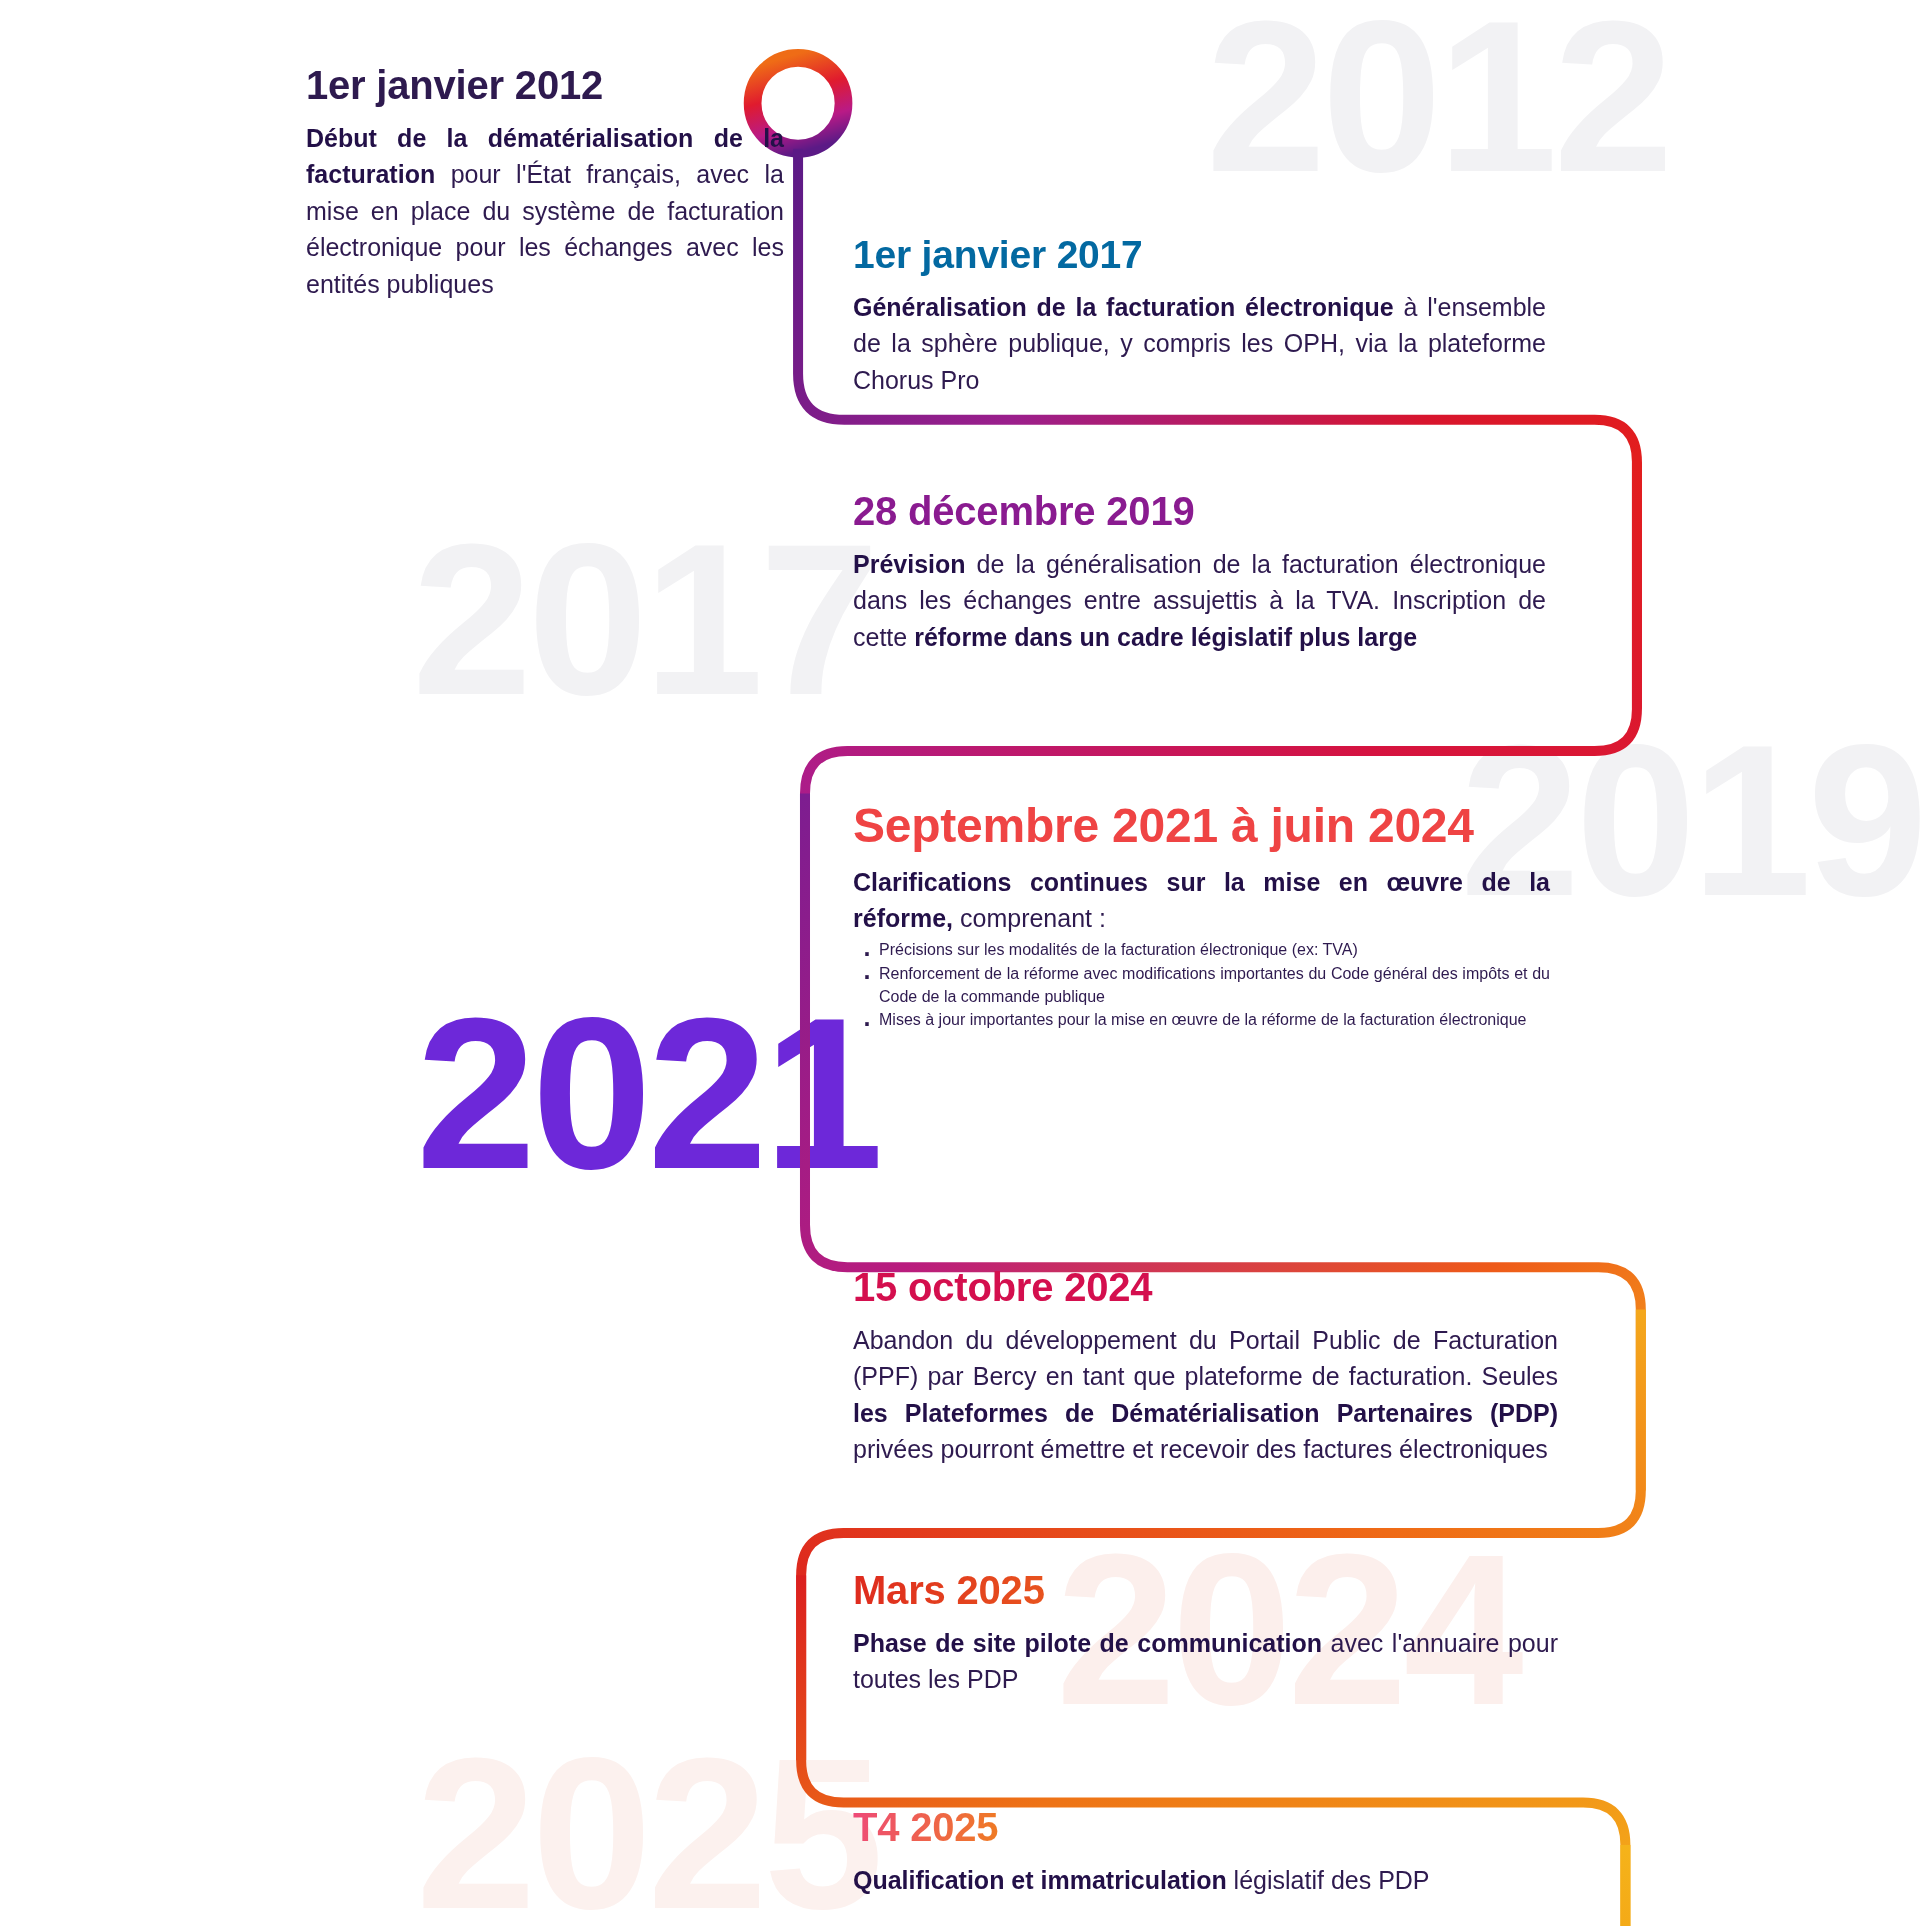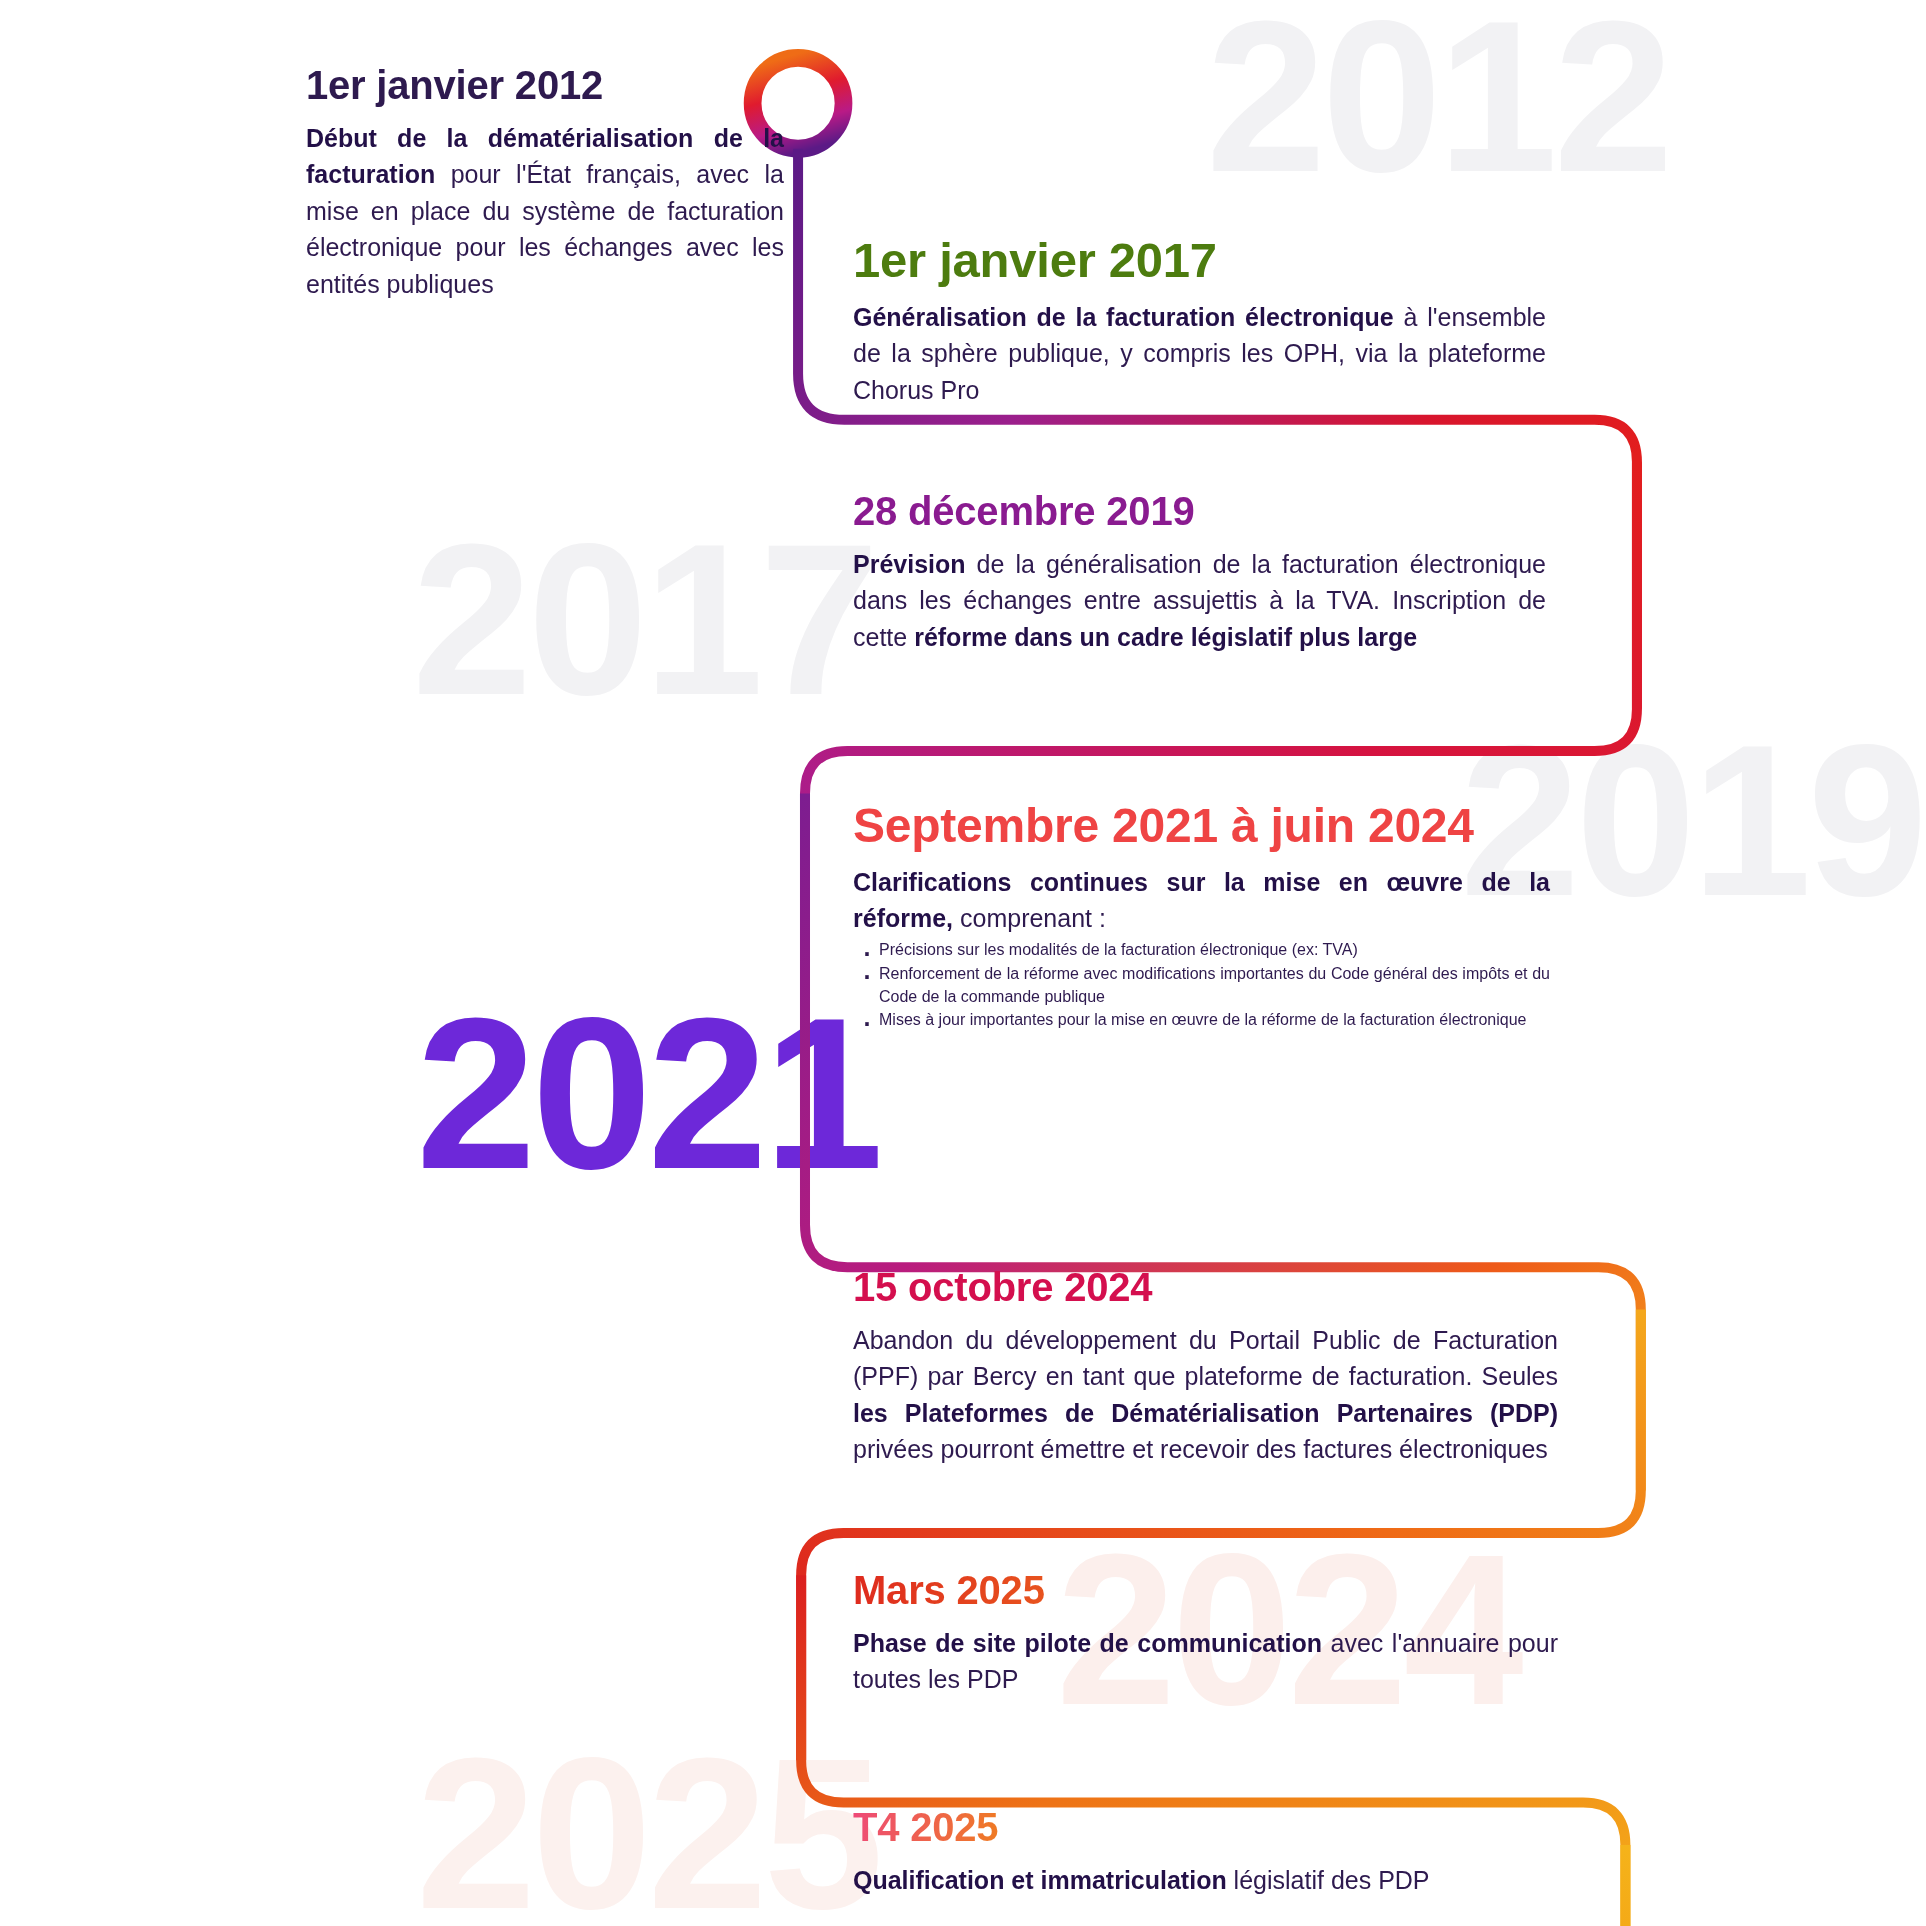--- a/index.html
+++ b/index.html
@@ -164,21 +164,21 @@
   </svg>
 
   <div class="blk" style="left:306px;top:65px;width:478px;">
     <div class="hd" style="font-size:40px;color:#2E1A4F;">1er janvier 2012</div>
     <p class="bd">
       <b>Début de la dématérialisation de la facturation</b><span> pour l'État français, avec la mise en place du système de facturation électronique pour les échanges avec les entités publiques</span>
     </p>
   </div>
 
   <div class="blk" style="left:853px;top:235px;width:693px;">
-    <div class="hd" style="font-size:49px;color:#4d7c0f;">1er janvier 2017</div>
+    <div class="hd" style="font-size:39px;color:#0369a1;">1er janvier 2017</div>
     <p class="bd">
       <b>Généralisation de la facturation électronique</b><span> à l'ensemble de la sphère publique, y compris les OPH, via la plateforme Chorus Pro</span>
     </p>
   </div>
 
   <div class="blk" style="left:853px;top:491px;width:693px;">
     <div class="hd" style="font-size:40px;color:#8A1B90;">28 décembre 2019</div>
     <p class="bd">
       <b>Prévision</b><span> de la généralisation de la facturation électronique dans les échanges entre assujettis à la TVA. Inscription de cette </span><b>réforme dans un cadre législatif plus large</b>
     </p>

